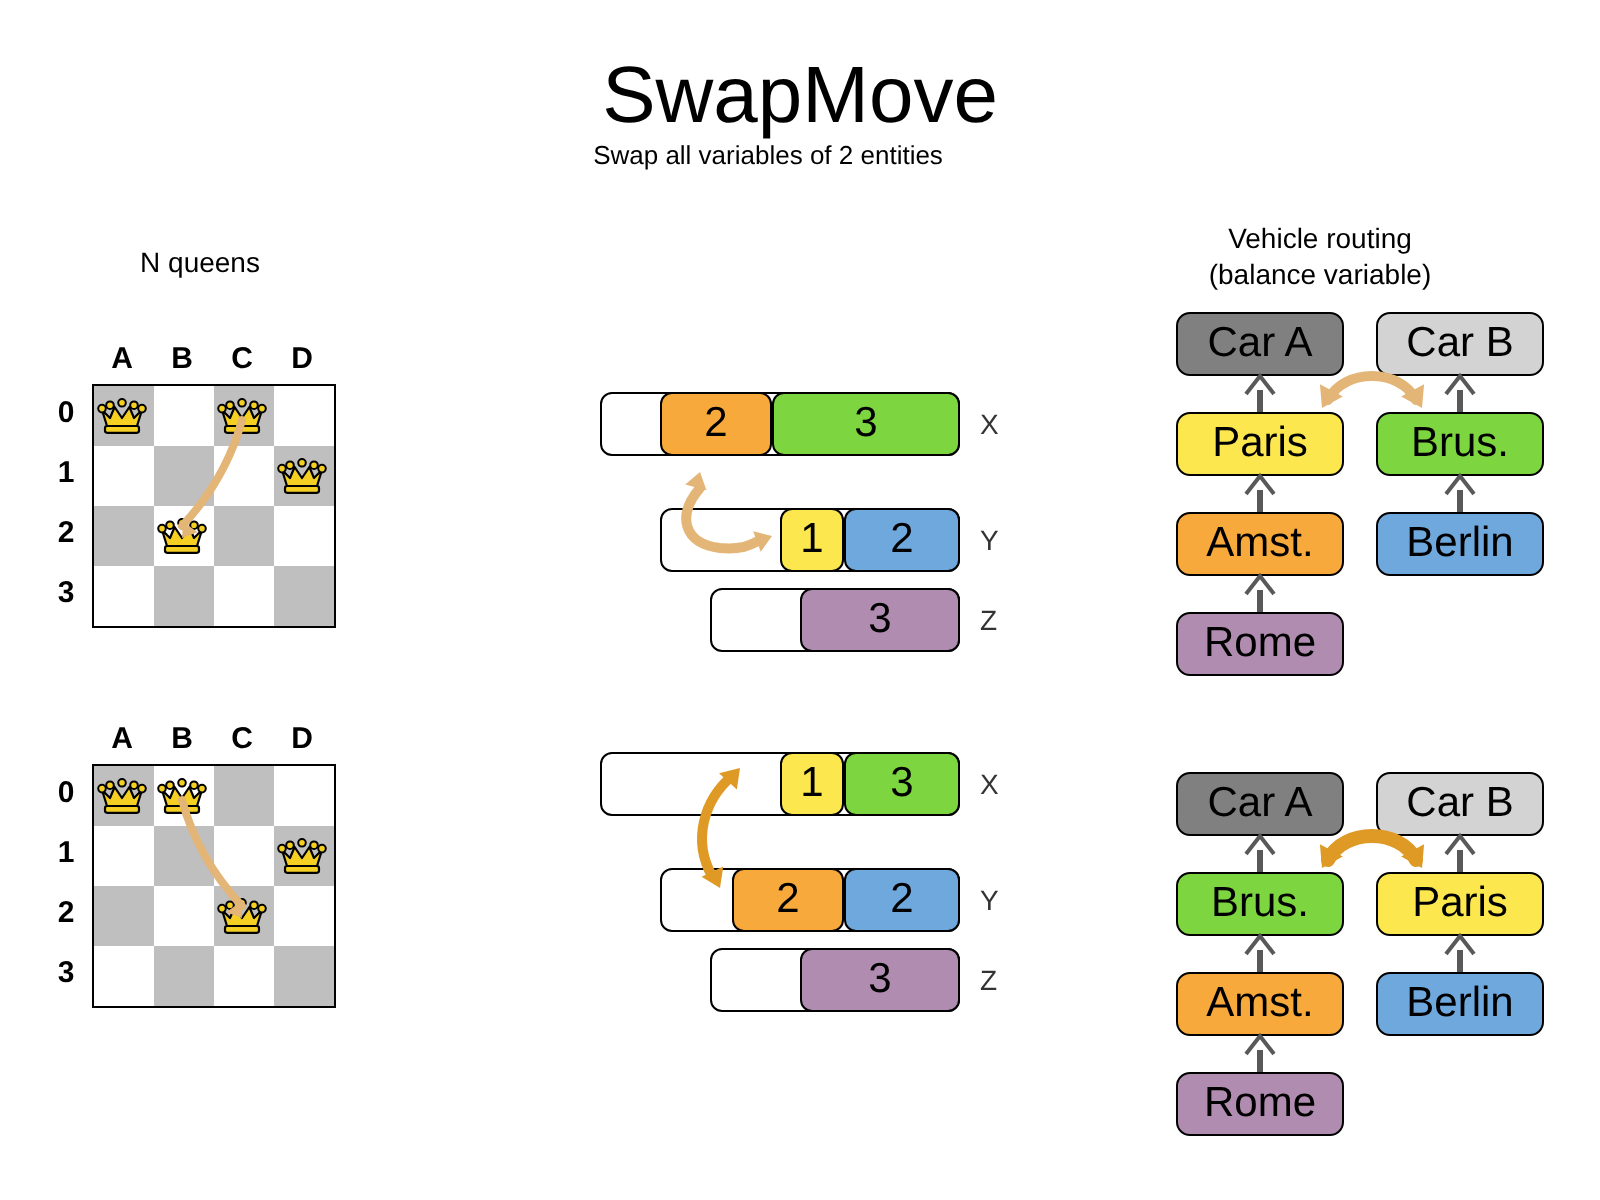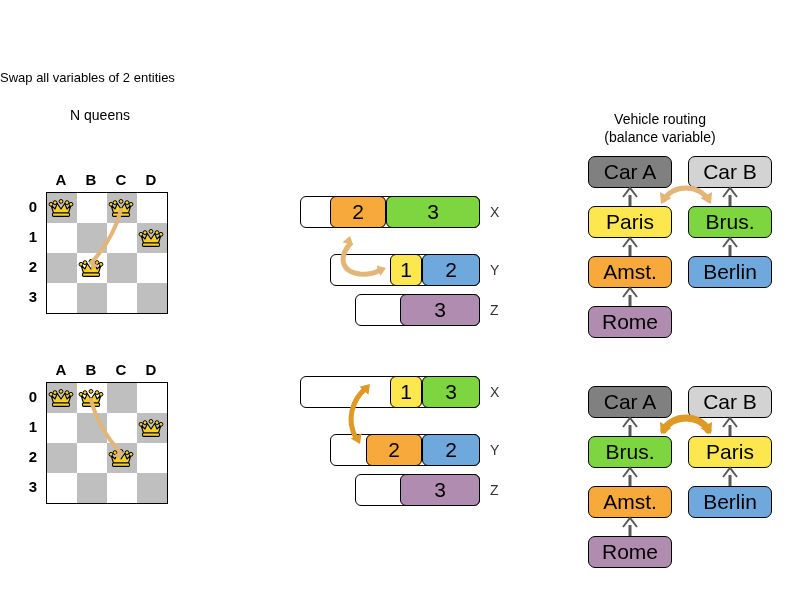--- a/index.html
+++ b/index.html
@@ -10,27 +10,27 @@
   }
   .stage{position:absolute;left:0;top:0;width:800px;height:600px;}
   .abs{position:absolute;}
 
   
   #page-title{
     left:0;top:26px;width:800px;text-align:center;
     font-size:40px;line-height:44px;font-weight:400;letter-spacing:0px;
   }
   #page-subtitle{
-    left:0;top:70px;width:768px;text-align:left;
+    left:0;top:70px;width:768px;text-align:center;
     font-size:13px;line-height:16px;
   }
   .col-head{
     text-align:center;font-size:14px;line-height:18px;
   }
-  #head-nqueens{left:20px;top:106px;width:160px;}
+  #head-nqueens{left:20px;top:122px;width:160px;}
   #head-cloud{left:310px;top:110px;width:180px;}
   #head-vrp{left:570px;top:110px;width:180px;}
 
   
   .board-wrap{width:160px;height:160px;}
   .board{
     position:absolute;left:26px;top:26px;width:120px;height:120px;
     border:1px solid #000;box-sizing:content-box;
   }
   .cell{position:absolute;width:30px;height:30px;box-sizing:border-box;}
@@ -70,20 +70,21 @@
     width:84px;height:32px;color:#000;
   }
 
   .svgov{position:absolute;left:0;top:0;overflow:visible;pointer-events:none;}
 </style>
 </head>
 <body>
 
 <div class="stage">
 
+  <div class="abs" id="page-title">SwapMove</div>
   <div class="abs" id="page-subtitle">Swap all variables of 2 entities</div>
 
   <div class="abs col-head" id="head-nqueens">N queens</div>
   <div class="abs col-head" id="head-vrp">
     <div>Vehicle routing</div>
     <div>(balance variable)</div>
   </div>
 
   <div class="abs board-wrap" id="board-before" style="left:20px;top:166px;">
       <div class="file-label" style="left: 26px;">A</div>

